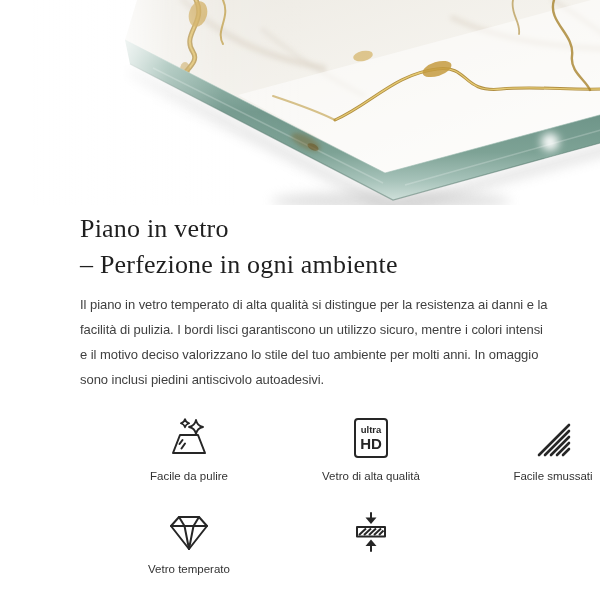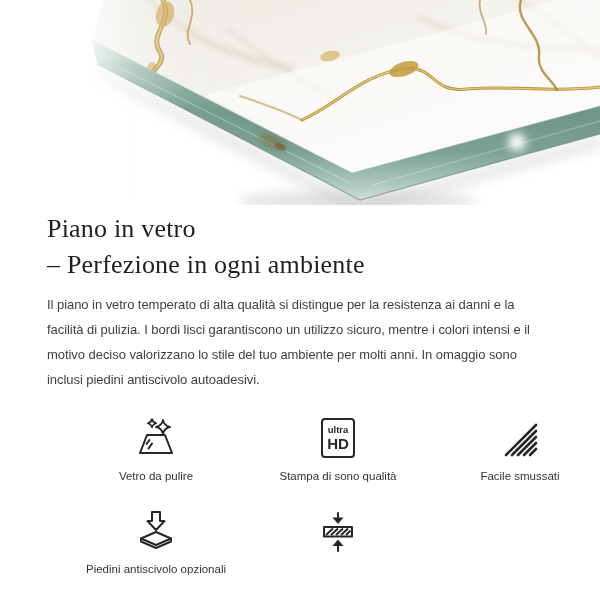--- a/index.html
+++ b/index.html
@@ -9,21 +9,21 @@
     --icon-stroke:#262626;
     --page-bg:#ffffff;
   }
   *{margin:0;padding:0;box-sizing:border-box;}
   html,body{width:600px;height:600px;overflow:hidden;}
   body{
     background:var(--page-bg);
     font-family:"Liberation Sans", sans-serif;
     position:relative;
   }
-  .page{width:600px;height:600px;background:var(--page-bg);}
+  .page{width:600px;height:600px;background:var(--page-bg);padding-left:33px;}
   .hero{display:block;width:600px;height:205px;}
   .content{padding:6px 47px 0 47px;}
   h1.title{
     font-family:"Liberation Serif", serif;
     font-weight:400;
     font-size:26px;
     line-height:36px;
     color:var(--heading-color);
     letter-spacing:.2px;
   }
@@ -161,60 +161,63 @@
       <div class="feature">
         <div class="ficon">
           <svg width="42" height="42" viewBox="0 0 42 42">
             <path class="ico" d="M12,17 L30,17 L37,35 L5,35 Z"></path>
             <line class="ico" x1="11.5" y1="26" x2="14.5" y2="22" stroke-width="1.6"></line>
             <line class="ico" x1="13.5" y1="30.5" x2="17" y2="25.5" stroke-width="1.6"></line>
             <path d="M28,2 C28.9,6.4 30.6,8.1 35,9 C30.6,9.9 28.9,11.6 28,16 C27.1,11.6 25.4,9.9 21,9 C25.4,8.1 27.1,6.4 28,2 Z" fill="#ffffff" stroke="var(--icon-stroke)" stroke-width="1.8" stroke-linejoin="round"></path>
             <path d="M17,1 C17.6,3.6 18.6,4.6 21.2,5.2 C18.6,5.8 17.6,6.8 17,9.4 C16.4,6.8 15.4,5.8 12.8,5.2 C15.4,4.6 16.4,3.6 17,1 Z" fill="#ffffff" stroke="var(--icon-stroke)" stroke-width="1.6" stroke-linejoin="round"></path>
           </svg>
         </div>
-        <div class="flabel">Vetro da pulire</div>
+        <div class="flabel">Facile da pulire</div>
       </div>
 
       <div class="feature">
         <div class="ficon">
           <svg width="40" height="44" viewBox="0 0 40 44">
             <rect class="ico" x="4" y="3" width="32" height="38" rx="3" stroke-width="2.4"></rect>
             <text class="hd-text" x="20" y="17" font-size="9.5" font-weight="600" text-anchor="middle">ultra</text>
             <text class="hd-text" x="20" y="33" font-size="15" font-weight="700" text-anchor="middle">HD</text>
           </svg>
         </div>
-        <div class="flabel">Stampa di sono qualità</div>
+        <div class="flabel">Vetro di alta qualità</div>
       </div>
 
       <div class="feature">
         <div class="ficon">
           <svg width="42" height="42" viewBox="0 0 42 42">
             <g stroke="var(--icon-stroke)" stroke-width="2.6" stroke-linecap="round">
               <line x1="7" y1="37" x2="37" y2="7"></line>
               <line x1="13" y1="37" x2="37" y2="13"></line>
               <line x1="19" y1="37" x2="37" y2="19"></line>
               <line x1="25" y1="37" x2="37" y2="25"></line>
               <line x1="31" y1="37" x2="37" y2="31"></line>
             </g>
           </svg>
         </div>
         <div class="flabel">Facile smussati</div>
       </div>
 
-
-      <div class="feature">
-        <div class="ficon">
-          <svg width="44" height="44" viewBox="0 0 44 44">
-            <path class="ico" d="M18,3 L26,3 L26,12 L30.5,12 L22,21 L13.5,12 L18,12 Z"></path>
-            <path class="ico" d="M22,23 L37,29.5 L22,36 L7,29.5 Z"></path>
-            <path class="ico" d="M37,29.5 L37,32.5 L22,39 L7,32.5 L7,29.5"></path>
-          </svg>
-        </div>
-        <div class="flabel">Piedini antiscivolo opzionali</div>
-      </div>
+      <div class="feature">
+        <div class="ficon">
+          <svg width="44" height="42" viewBox="0 0 44 42">
+            <path class="ico" d="M12,6 L32,6 L40,15 L22,38 L4,15 Z"></path>
+            <line class="ico" x1="4" y1="15" x2="40" y2="15"></line>
+            <line class="ico" x1="12" y1="6" x2="17.5" y2="15"></line>
+            <line class="ico" x1="32" y1="6" x2="26.5" y2="15"></line>
+            <line class="ico" x1="17.5" y1="15" x2="22" y2="38"></line>
+            <line class="ico" x1="26.5" y1="15" x2="22" y2="38"></line>
+          </svg>
+        </div>
+        <div class="flabel">Vetro temperato</div>
+      </div>
+
 
       <div class="feature">
         <div class="ficon">
           <svg width="42" height="42" viewBox="0 0 42 42">
             <line class="ico" x1="21" y1="2" x2="21" y2="7" stroke-width="2.4"></line>
             <polygon class="ico-fill" points="15.5,6.5 26.5,6.5 21,13"></polygon>
             <rect class="ico" x="7" y="16" width="28" height="9.5" stroke-width="2.2"></rect>
             <g stroke="var(--icon-stroke)" stroke-width="2">
               <line x1="9" y1="24" x2="16" y2="17.5"></line>
               <line x1="14" y1="24" x2="21" y2="17.5"></line>

